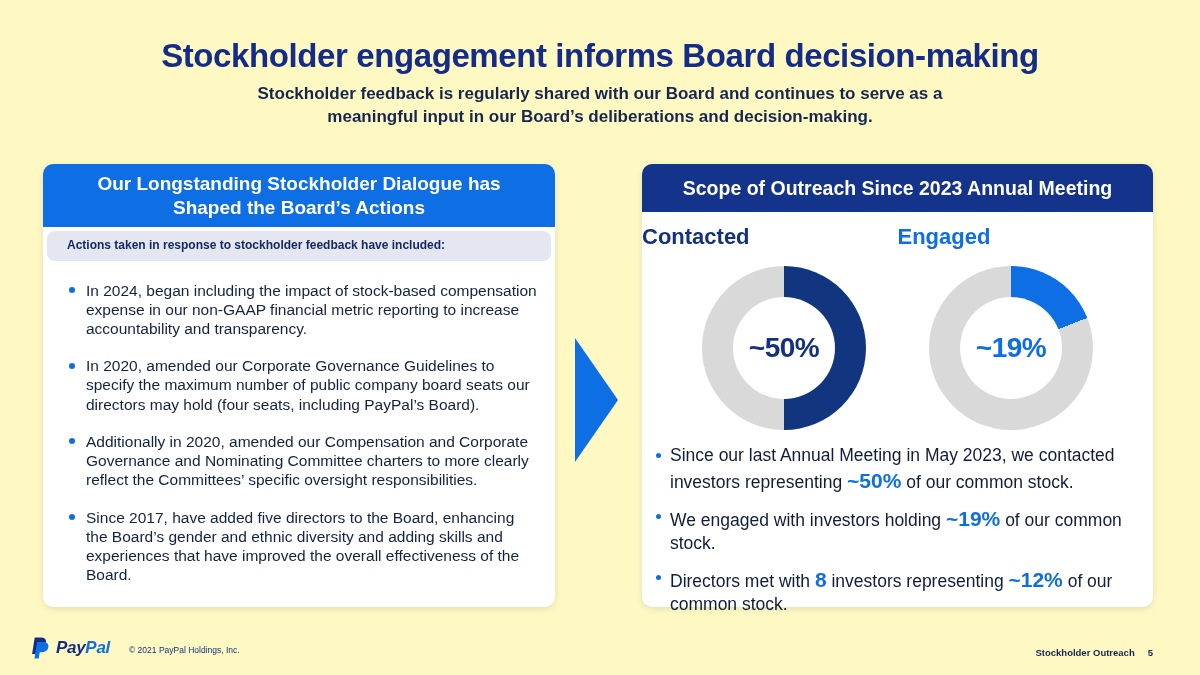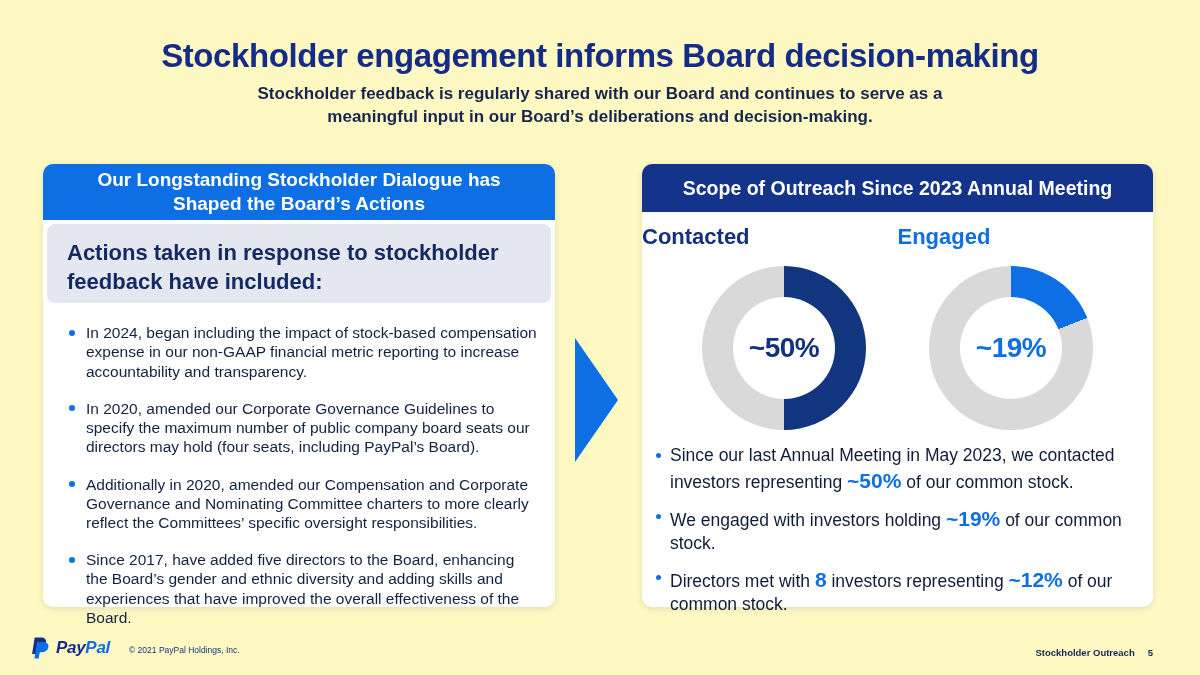--- a/index.html
+++ b/index.html
@@ -21,28 +21,28 @@
     position:absolute; top:164px; height:443px; background:#ffffff;
     border-radius:10px; box-shadow:0 2px 6px rgba(20,40,90,.12);
   }
   .card-left  { left:43px;  width:512px; }
   .card-right { left:642px; width:511px; }
   .card-header {
     border-radius:10px 10px 0 0; color:#fff; text-align:center; font-weight:700;
     display:flex; align-items:center; justify-content:center;
   }
   .card-left .card-header {
-    background:#0d6fe3; height:56px; font-size:19px; line-height:1.26; padding:0 30px;
+    background:#0d6fe3; height:63px; font-size:19px; line-height:1.26; padding:0 30px;
   }
   .card-right .card-header {
     background:#14338a; height:48px; font-size:19.5px; white-space:nowrap;
   }
   .subhead {
     margin:4px 4px 0 4px; background:#e4e7f0; border-radius:8px;
-    padding:15px 8px 7px 20px; font-size:22px; font-weight:700;
+    padding:7px 8px 7px 20px; font-size:12px; font-weight:700;
     color:#152a63; line-height:1.3;
   }
   ul.bullets { list-style:none; padding:20px 16px 0 26px; }
   ul.bullets li {
     position:relative; padding-left:17px; margin-bottom:18px;
     font-size:15.5px; line-height:1.24; color:#122340;
   }
   ul.bullets li::before {
     content:""; position:absolute; left:0; top:6.5px;
     width:6px; height:6px; border-radius:50%; background:#0d6fe3;

